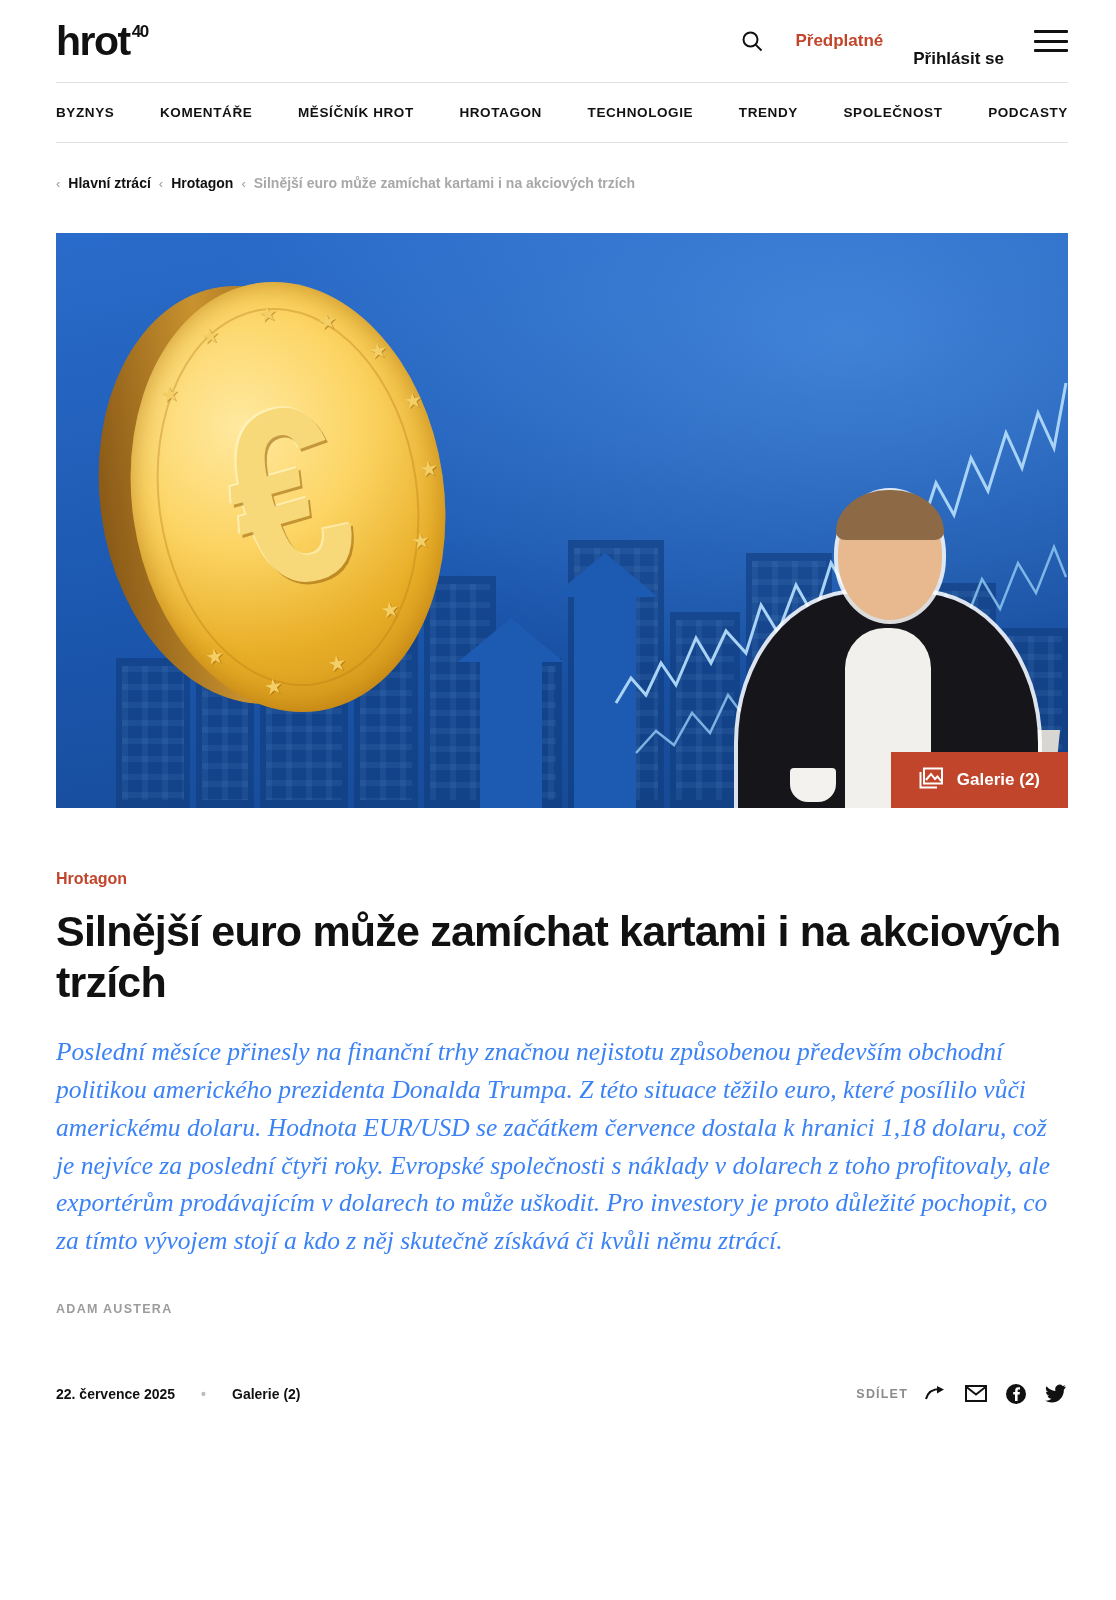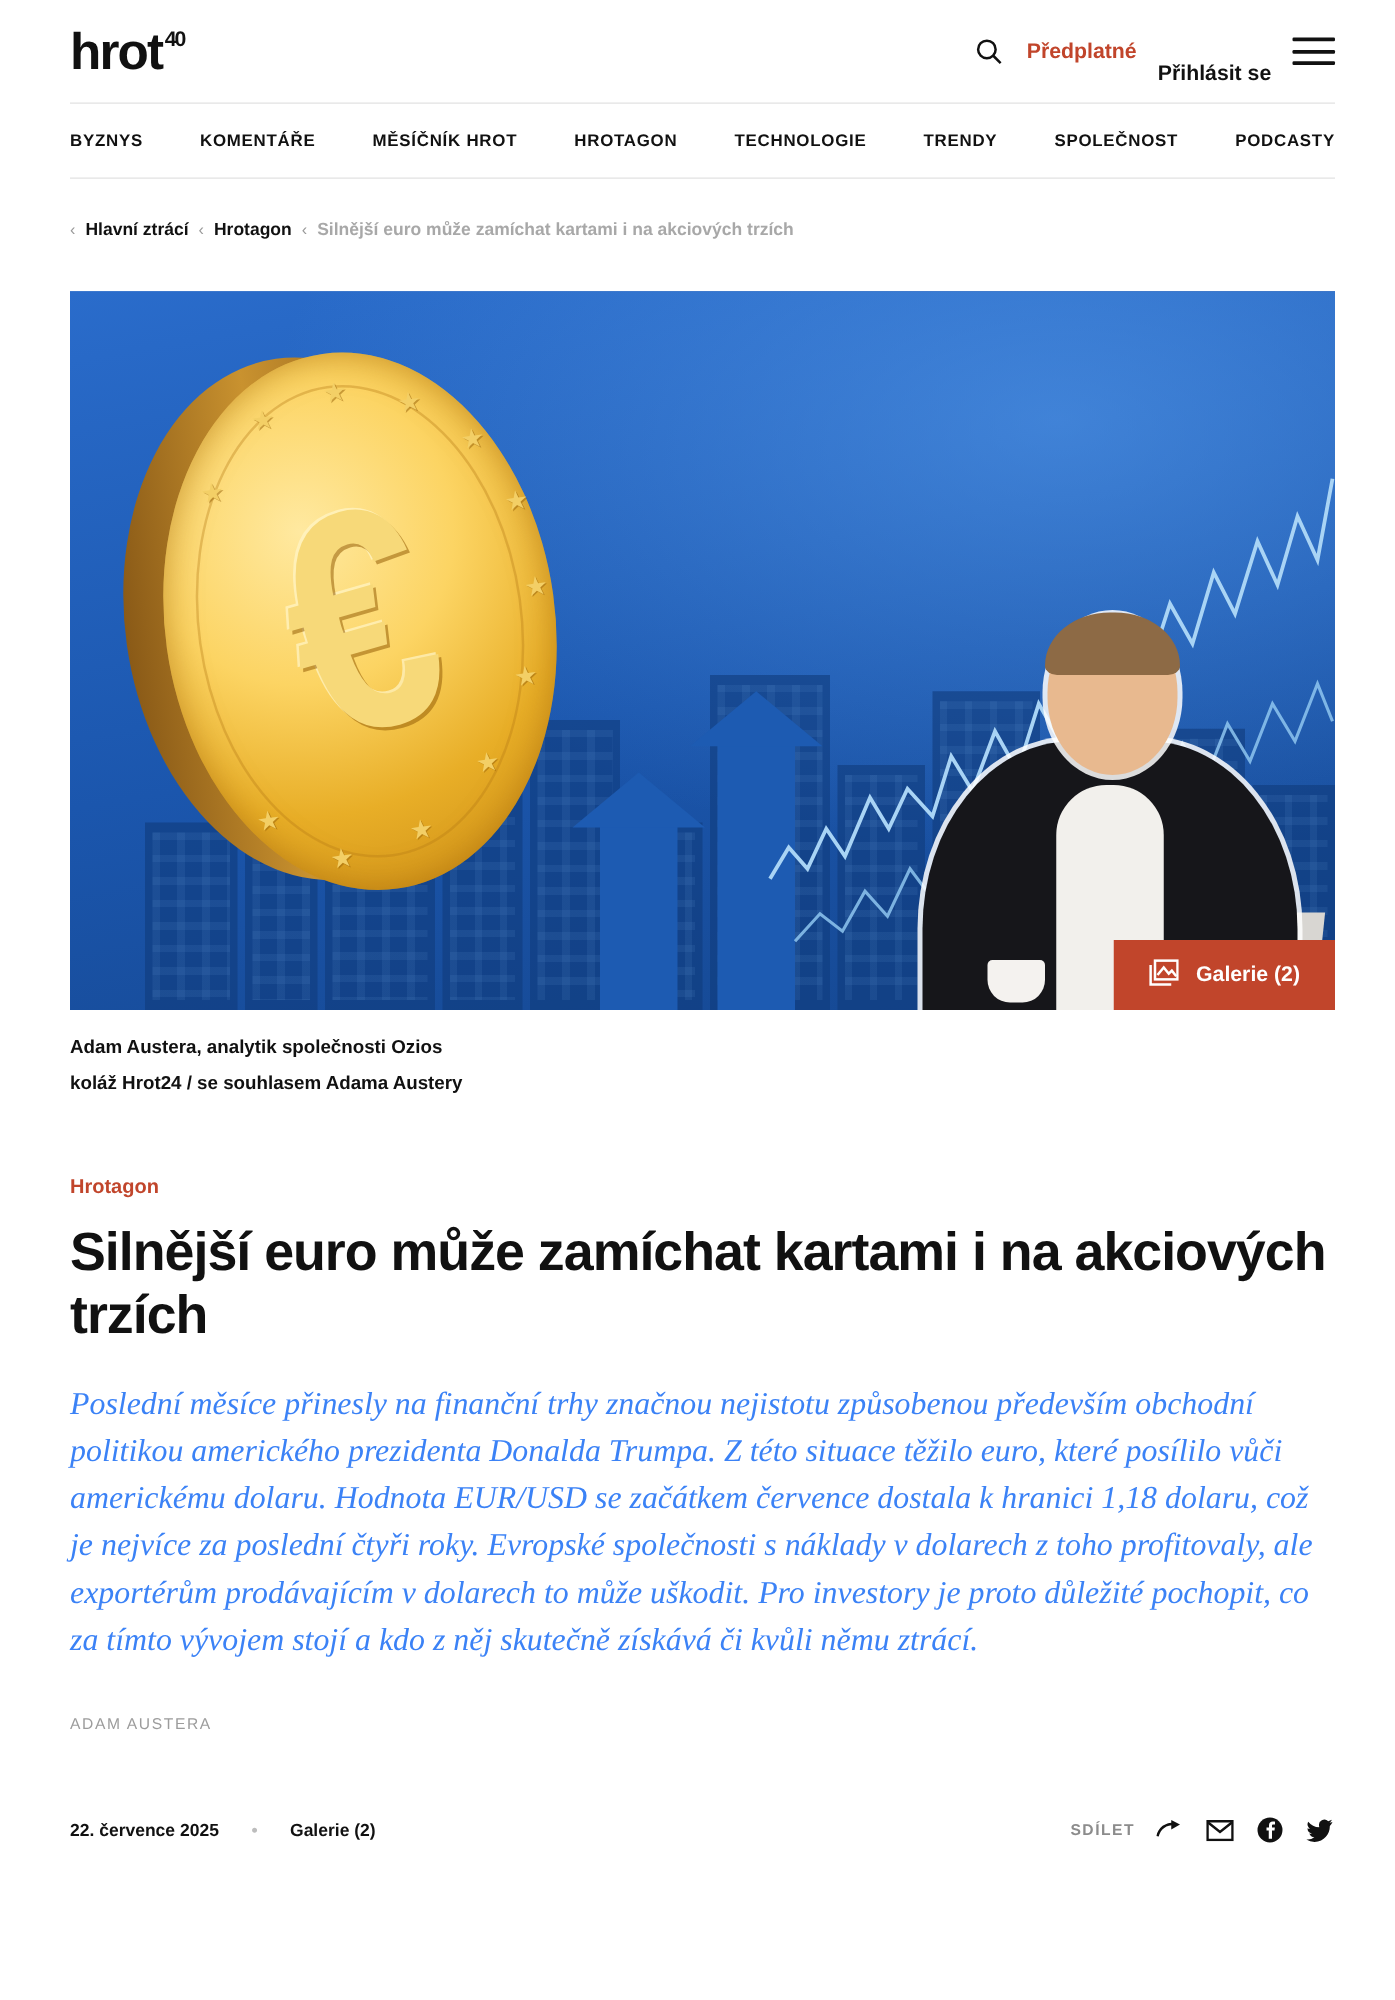--- a/index.html
+++ b/index.html
@@ -38,21 +38,21 @@
   .logo .sup {
     font-size: 17px;
     font-weight: bold;
     line-height: 1;
     margin-top: 2px;
     margin-left: 2px;
   }
   .header-right {
     display: flex;
     align-items: center;
-    gap: 17px;
+    gap: 30px;
   }
   .search-btn {
     width: 26px; height: 26px;
     display: flex; align-items: center; justify-content: center;
     cursor: pointer;
     background: none; border: none;
   }
   .subscribe-link {
     color: #c1452b;
     font-weight: bold;
@@ -285,21 +285,21 @@
     font-family: "Liberation Serif", serif;
     font-size: 25.5px;
     line-height: 1.48;
     color: #3b82f6;
     font-style: italic;
   }
   .author {
     margin-top: 42px;
     font-size: 12.5px;
     letter-spacing: 1.3px;
-    font-weight: normal;
+    font-weight: bold;
     color: #9c9c9c;
     text-transform: uppercase;
   }
 
   
   .meta-bar {
     margin-top: 48px;
     padding-top: 18px;
     display: flex;
     align-items: center;
@@ -438,24 +438,20 @@
             <svg width="24" height="22" viewBox="0 0 24 22" fill="none">
               <rect x="5" y="1.5" width="18" height="15" stroke="#fff" stroke-width="2"></rect>
               <path d="M7 13 L12 7 L16 12 L18.5 9.5 L22 14" stroke="#fff" stroke-width="2" fill="none"></path>
               <path d="M1.5 5 V20.5 H18" stroke="#fff" stroke-width="2" fill="none"></path>
             </svg>
           </span>
           <span>Galerie (2)</span>
         </div>
       </div>
 
-      <div class="caption">
-        <span>Adam Austera, analytik společnosti Ozios</span>
-        <span class="credit">koláž Hrot24 / se souhlasem Adama Austery</span>
-      </div>
     </div>
 
     
     <a class="kicker">Hrotagon</a>
     <h1 class="article-title">Silnější euro může zamíchat kartami i na akciových trzích</h1>
     <p class="perex">Poslední měsíce přinesly na finanční trhy značnou nejistotu způsobenou především obchodní politikou amerického prezidenta Donalda Trumpa. Z této situace těžilo euro, které posílilo vůči americkému dolaru. Hodnota EUR/USD se začátkem července dostala k hranici 1,18 dolaru, což je nejvíce za poslední čtyři roky. Evropské společnosti s náklady v dolarech z toho profitovaly, ale exportérům prodávajícím v dolarech to může uškodit. Pro investory je proto důležité pochopit, co za tímto vývojem stojí a kdo z něj skutečně získává či kvůli němu ztrácí.</p>
     <div class="author">ADAM AUSTERA</div>
 
     
     <div class="meta-bar">

